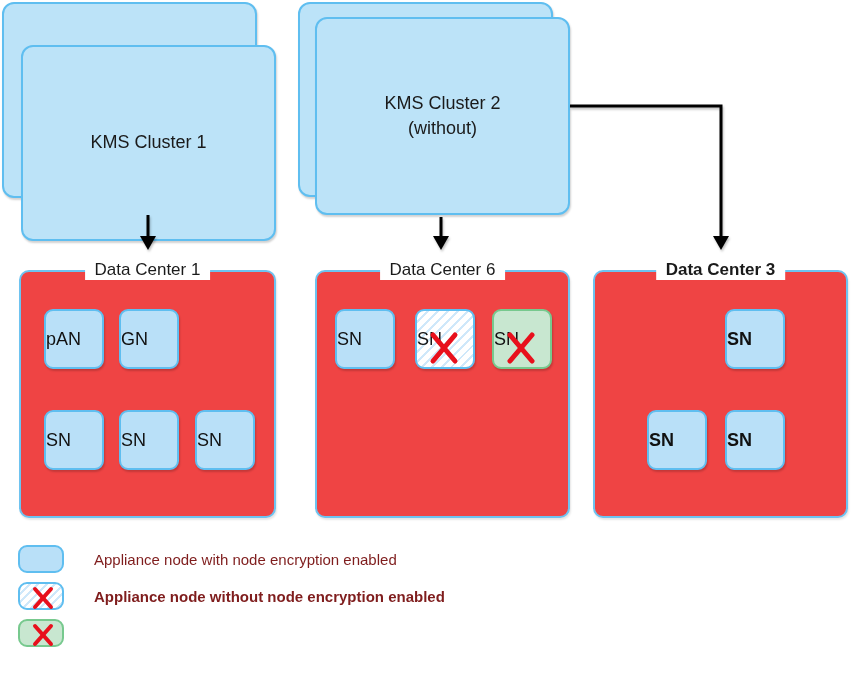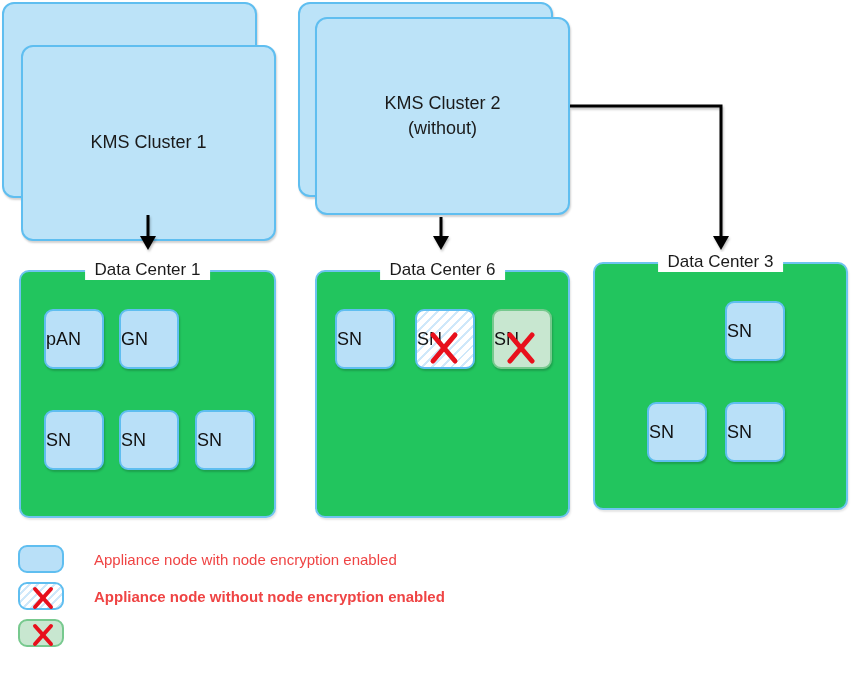--- a/index.html
+++ b/index.html
@@ -13,21 +13,21 @@
     box-sizing:border-box;box-shadow:1px 2px 2px rgba(0,0,0,0.18);
   }
   .cluster-front{display:flex;flex-direction:column;align-items:center;justify-content:center;text-align:center;}
   .cluster-label{font-size:18px;line-height:1.4;color:#1a1a1a;}
   
   #arrows{position:absolute;left:0;top:0;pointer-events:none;filter:drop-shadow(1px 2px 1px rgba(0,0,0,0.25));}
   #arrows line,#arrows polyline{stroke:#000;stroke-width:3;fill:none;}
   #arrows polygon{fill:#000;}
   
   .dc{
-    position:absolute;border:2px solid #6ec3f0;border-radius:10px;background:#22c55e;
+    position:absolute;border:2px solid #6ec3f0;border-radius:10px;background:#ef4444;
     box-sizing:border-box;box-shadow:1px 2px 2px rgba(0,0,0,0.10);padding-left:20px;
   }
   .dc-title{
     position:absolute;top:-12px;left:50%;transform:translateX(-50%);
     background:#ffffff;padding:0 10px;font-size:17px;white-space:nowrap;color:#1a1a1a;
   }
   
   .node{
     position:absolute;width:60px;height:60px;border:2px solid #5fbef0;border-radius:9px;
     background:#b9e0f8;box-sizing:border-box;display:flex;align-items:center;justify-content:flex-start;
@@ -40,21 +40,21 @@
   .xmark{position:absolute;left:11px;top:19px;}
   
   .legend-row{position:absolute;left:18px;height:28px;display:flex;align-items:center;}
   .swatch{
     width:46px;height:28px;border:2px solid #5fbef0;border-radius:9px;background:#b9e0f8;
     box-sizing:border-box;position:relative;flex:0 0 auto;
   }
   .swatch--hatched{background:repeating-linear-gradient(135deg,#cfe8fa 0 2px,#ffffff 2px 6px);}
   .swatch--green{background:#c8e7d0;border-color:#77c98e;}
   .swatch .xmark{left:11px;top:1px;}
-  .legend-text{margin-left:30px;font-size:15px;color:#ef4444;white-space:nowrap;}
+  .legend-text{margin-left:30px;font-size:15px;color:#7f1d1d;white-space:nowrap;}
 </style>
 </head>
 <body>
 
 <div id="canvas">
 
   <div class="cluster-box" style="left:2px;top:2px;width:255px;height:196px;"></div>
   <div class="cluster-box cluster-front" style="left:21px;top:17px;width:255px;height:196px;margin-top:28px;">
     <span class="cluster-label">KMS Cluster 1</span>
   </div>
@@ -113,21 +113,21 @@
     </div>
     <div class="node node--green" style="left:175px;top:37px;">
       <span>SN</span>
       <svg class="xmark" width="32" height="36" viewBox="0 0 32 36">
         <line x1="5" y1="5" x2="27" y2="31" stroke="#e8101c" stroke-width="5" stroke-linecap="round"></line>
         <line x1="27" y1="5" x2="5" y2="31" stroke="#e8101c" stroke-width="5" stroke-linecap="round"></line>
       </svg>
     </div>
   </div>
 
-  <div class="dc" style="left:593px;top:262px;width:255px;height:248px;">
+  <div class="dc" style="left:593px;top:270px;width:255px;height:248px;font-weight:bold;">
     <span class="dc-title">Data Center 3</span>
     <div class="node" style="left:130px;top:37px;">
       <span>SN</span>
     </div>
     <div class="node" style="left:52px;top:138px;">
       <span>SN</span>
     </div>
     <div class="node" style="left:130px;top:138px;">
       <span>SN</span>
     </div>

